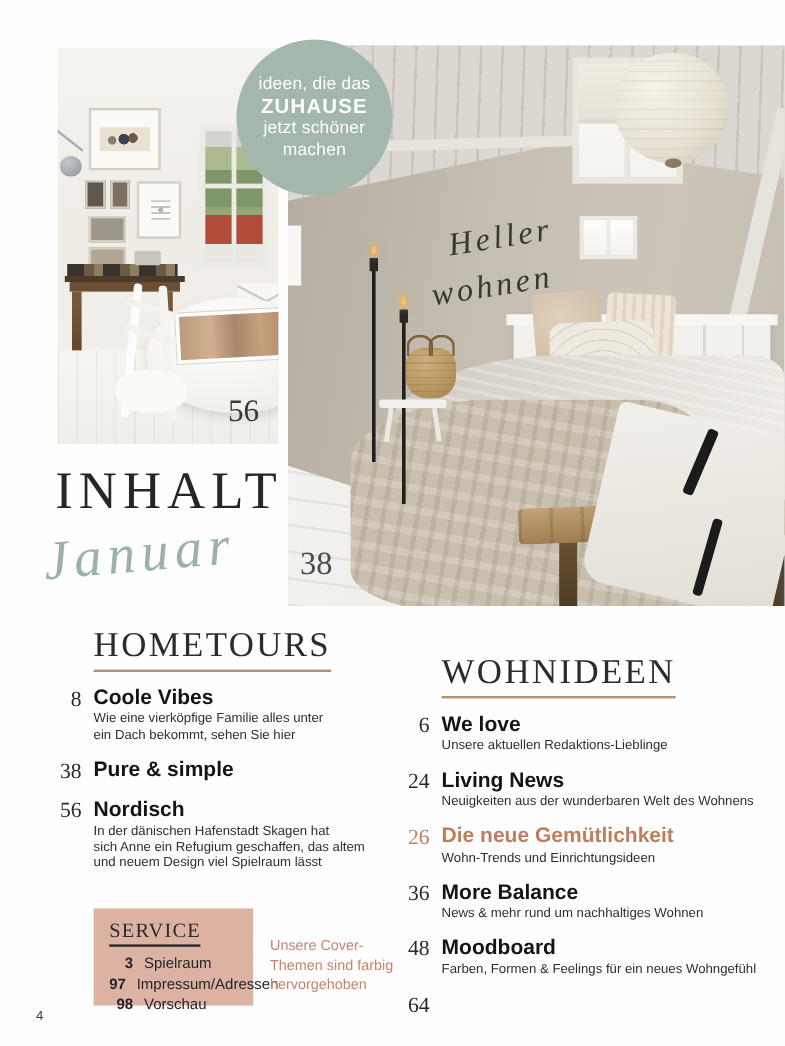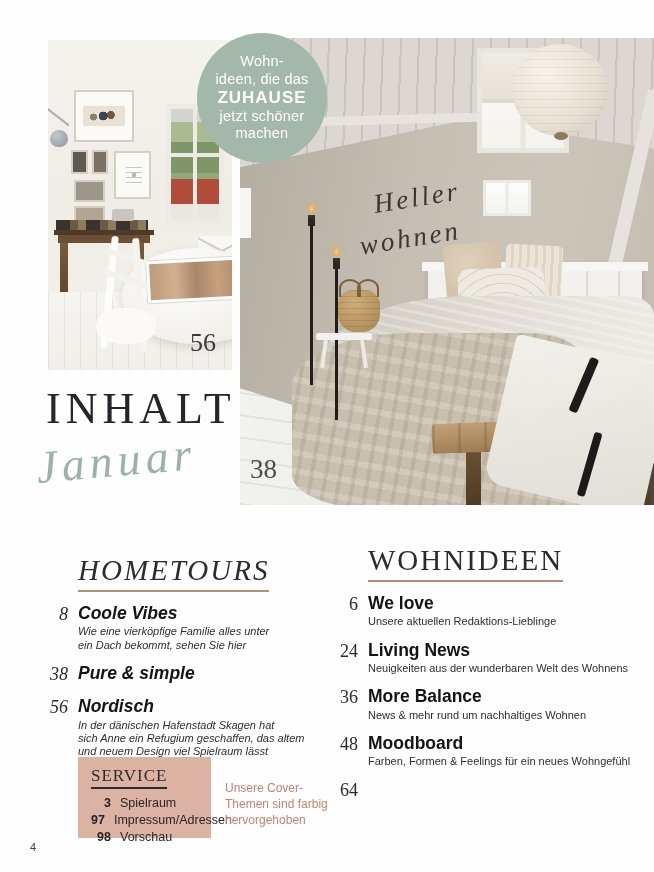--- a/index.html
+++ b/index.html
@@ -147,21 +147,21 @@
   .badge .big{font-size:17px;font-weight:bold;letter-spacing:1px;line-height:1.15;}
 
   
   .inhalt{position:absolute;left:46px;top:383px;font-family:"Liberation Serif",serif;
     font-size:44px;letter-spacing:5px;color:#26252b;}
   .januar{position:absolute;left:36px;top:434px;font-family:"Liberation Serif",serif;font-style:italic;
     font-size:46px;letter-spacing:5px;color:#9bb3a6;transform:rotate(-5deg);}
 
   
   .toc-col{position:absolute;width:300px;}
-  .toc-col-left{left:34px;top:554px;font-style:italic;}
+  .toc-col-left{left:34px;top:522px;}
   .toc-col-right{left:324px;top:544px;width:320px;}
   .toc-heading{font-family:"Liberation Serif",serif;font-size:29px;letter-spacing:2px;color:#2c2c30;
     margin:0 0 12px 44px;display:inline-block;border-bottom:2px solid #b5906f;padding-bottom:3px;}
   .toc-entry{display:flex;margin-bottom:12px;}
   .toc-num{width:34px;text-align:right;font-family:"Liberation Serif",serif;font-size:18px;
     color:#2a2a2e;line-height:1.15;flex-shrink:0;}
   .toc-body{margin-left:10px;}
   .toc-title{font-weight:bold;font-size:17.5px;color:#141414;line-height:1.05;margin-bottom:3px;}
   .toc-sub{font-size:11px;color:#2e2e2e;line-height:1.2;white-space:pre-line;}
   .highlight .toc-num,.highlight .toc-title{color:#bf7d5e;}
@@ -256,21 +256,20 @@
     <div class="rp-bench-leg rp-bleg2"></div>
     <div class="rp-bench"></div>
     <div class="rp-blanket">
       <div class="stripe rp-stripe1"></div>
       <div class="stripe rp-stripe2"></div>
     </div>
     <div class="pnum rp-num">38</div>
   </div>
 
   <div class="badge">
-    <div>Wohn-</div>
     <div>ideen, die das</div>
     <div class="big">ZUHAUSE</div>
     <div>jetzt schöner</div>
     <div>machen</div>
   </div>
 
   <div class="inhalt">INHALT</div>
   <div class="januar">Januar</div>
 
   <div class="toc-col toc-col-left">
@@ -307,20 +306,27 @@
       <div class="toc-body">
         <div class="toc-title">We love</div>
         <div class="toc-sub">Unsere aktuellen Redaktions-Lieblinge</div>
       </div>
     </div>
     <div class="toc-entry">
       <div class="toc-num">24</div>
       <div class="toc-body">
         <div class="toc-title">Living News</div>
         <div class="toc-sub">Neuigkeiten aus der wunderbaren Welt des Wohnens</div>
+      </div>
+    </div>
+    <div class="toc-entry highlight">
+      <div class="toc-num">26</div>
+      <div class="toc-body">
+        <div class="toc-title">Die neue Gemütlichkeit</div>
+        <div class="toc-sub">Wohn-Trends und Einrichtungsideen</div>
       </div>
     </div>
     <div class="toc-entry">
       <div class="toc-num">36</div>
       <div class="toc-body">
         <div class="toc-title">More Balance</div>
         <div class="toc-sub">News &amp; mehr rund um nachhaltiges Wohnen</div>
       </div>
     </div>
     <div class="toc-entry">

